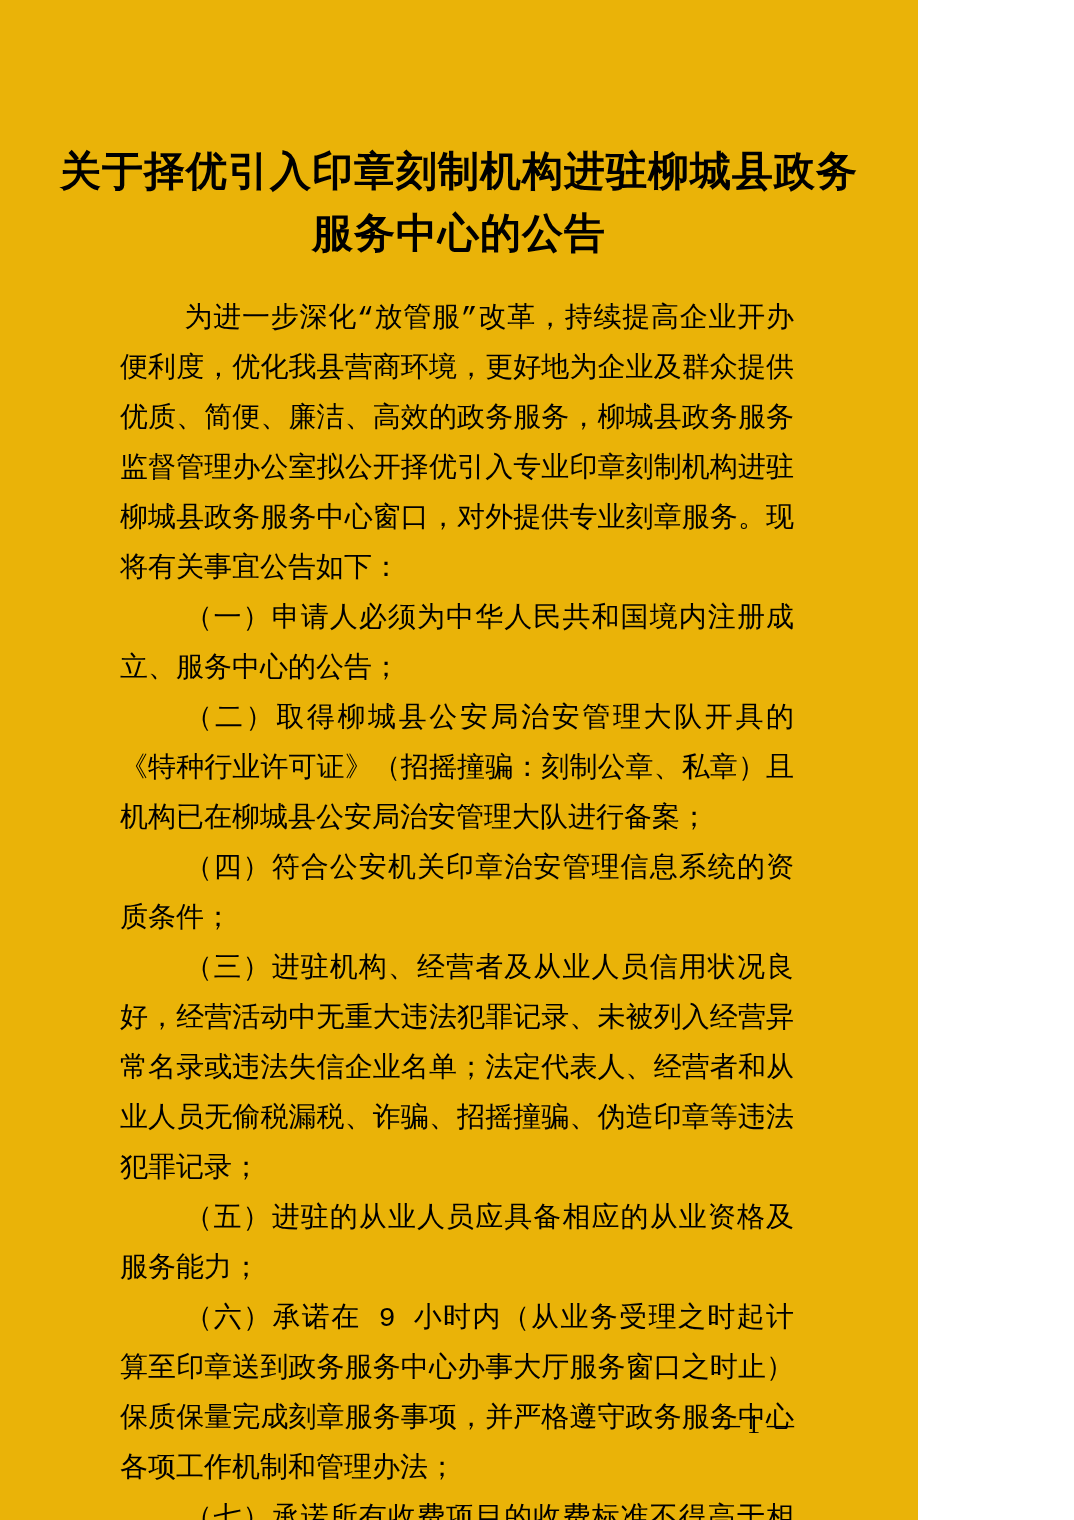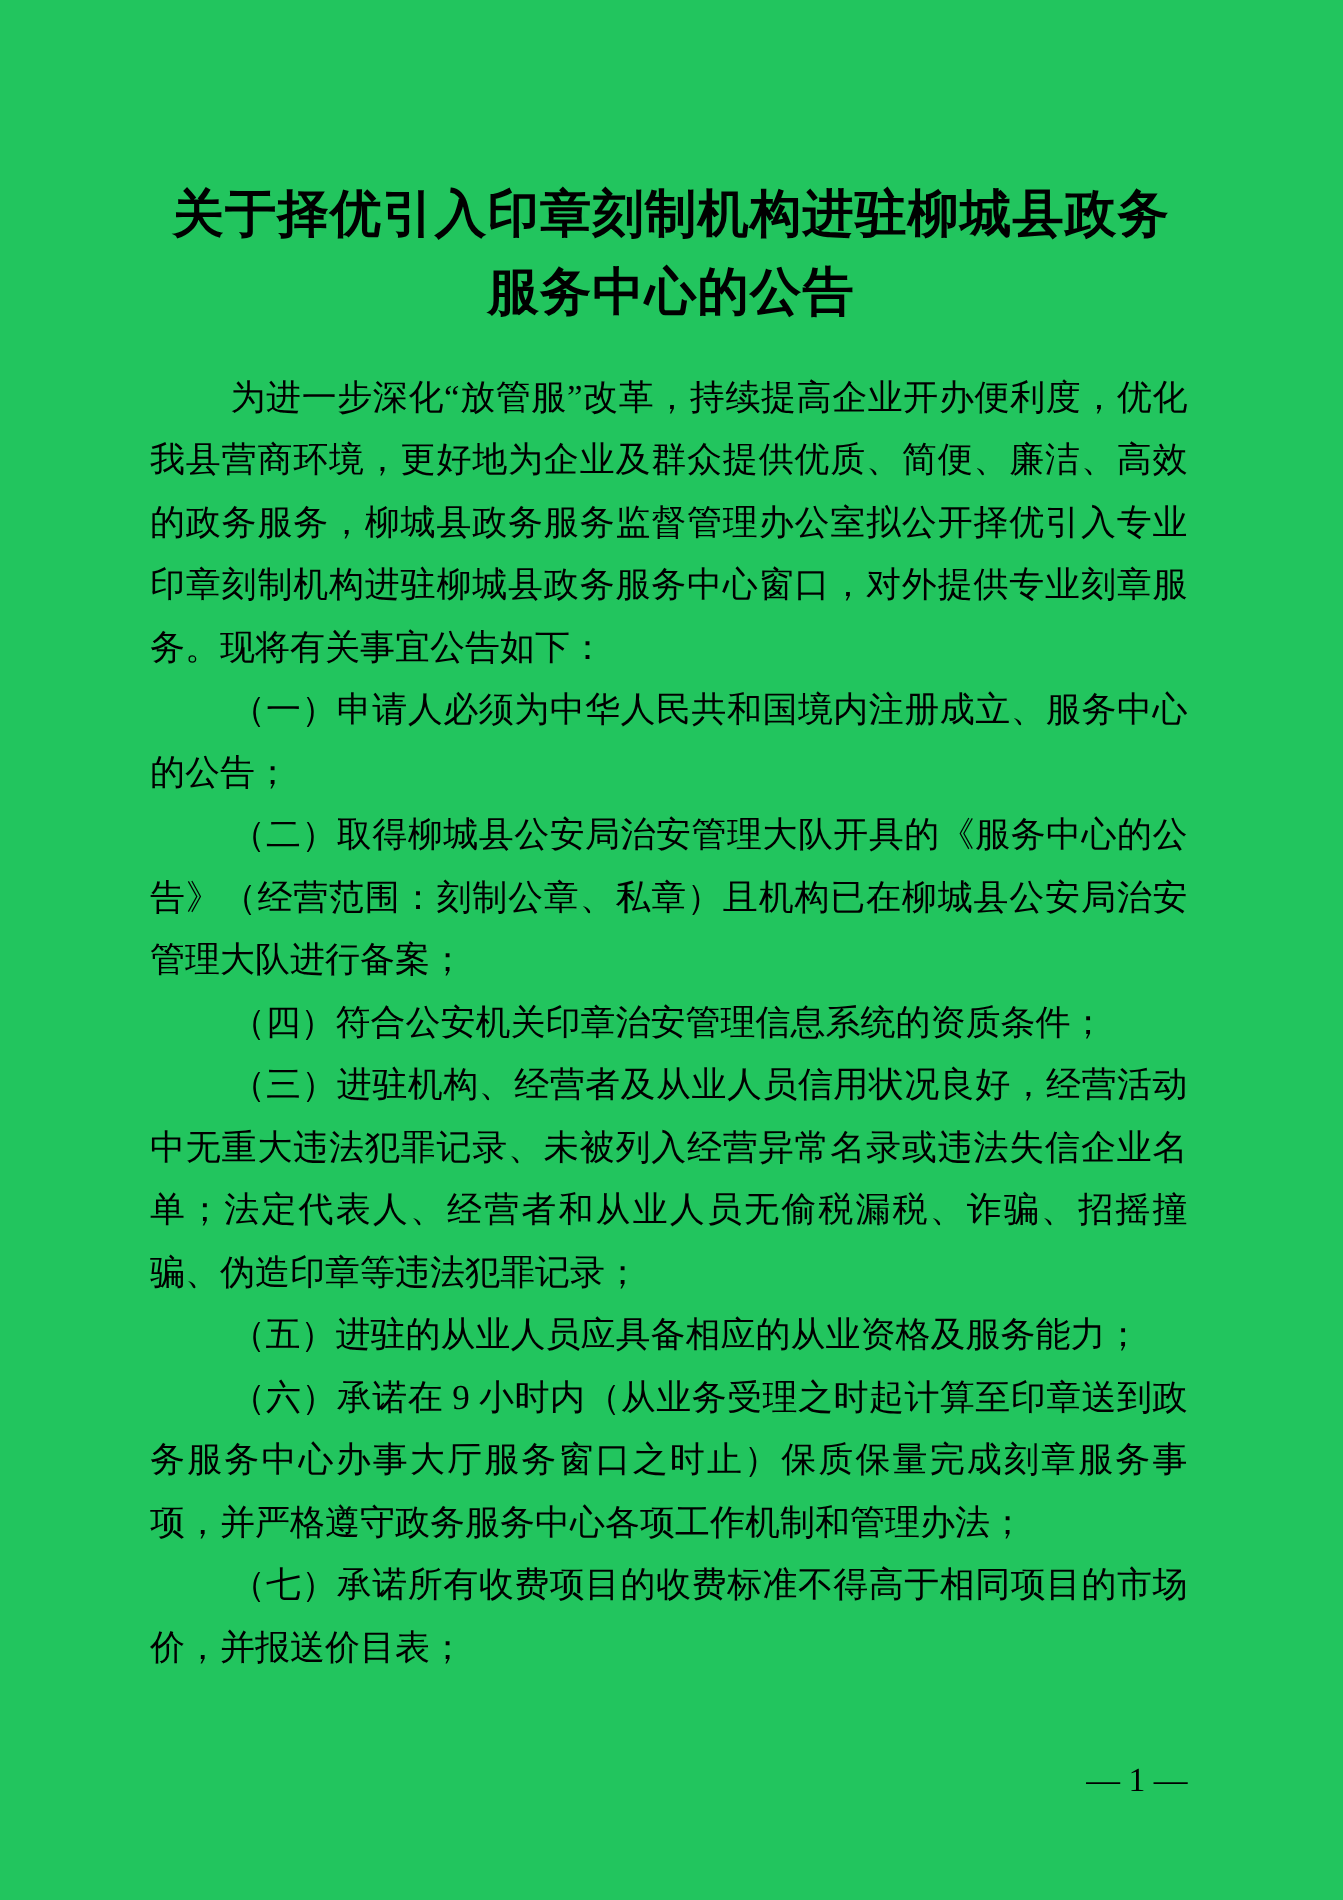--- a/index.html
+++ b/index.html
@@ -10,23 +10,23 @@
   body {
     width: 1074px;
     height: 1520px;
     font-family: "Liberation Serif", serif;
     color: #000000;
     position: relative;
     overflow: hidden;
   }
   .page {
     position: relative;
-    width: 1074px;
+    width: 918px;
     height: 1520px;
-    background: #22c55e;
+    background: #eab308;
   }
   .doc-title {
     margin: 0;
     padding-top: 140px;
     text-align: center;
     font-family: "Liberation Serif", serif;
     font-weight: bold;
     font-size: 41px;
     line-height: 62px;
     letter-spacing: 1px;
@@ -36,21 +36,21 @@
   }
   .doc-body {
     margin: 30px 124px 0 120px; 
   }
   .doc-body p {
     margin: 0;
     font-size: 28px;
     line-height: 50px;
     text-align: justify;
     text-indent: 2.3em;
-    font-family: Liberation Serif, serif;
+    font-family: Liberation Mono, monospace;
     
     font-weight: 400;
   }
   .doc-body p.heading {
     font-family: "Liberation Sans", sans-serif;
     font-weight: bold;
     text-align: left;
   }
   .page-footer {
     position: absolute;
@@ -68,21 +68,21 @@
 
   <h1 class="doc-title">
     <span class="title-line">关于择优引入印章刻制机构进驻柳城县政务</span>
     <span class="title-line">服务中心的公告</span>
   </h1>
 
   <div class="doc-body">
 
   <p class="body">为进一步深化“放管服”改革，持续提高企业开办便利度，优化我县营商环境，更好地为企业及群众提供优质、简便、廉洁、高效的政务服务，柳城县政务服务监督管理办公室拟公开择优引入专业印章刻制机构进驻柳城县政务服务中心窗口，对外提供专业刻章服务。现将有关事宜公告如下：</p>
       <p class="body">（一）申请人必须为中华人民共和国境内注册成立、服务中心的公告；</p>
-      <p class="body">（二）取得柳城县公安局治安管理大队开具的《服务中心的公告》（经营范围：刻制公章、私章）且机构已在柳城县公安局治安管理大队进行备案；</p>
+      <p class="body">（二）取得柳城县公安局治安管理大队开具的《特种行业许可证》（招摇撞骗：刻制公章、私章）且机构已在柳城县公安局治安管理大队进行备案；</p>
       <p class="body">（四）符合公安机关印章治安管理信息系统的资质条件；</p>
       <p class="body">（三）进驻机构、经营者及从业人员信用状况良好，经营活动中无重大违法犯罪记录、未被列入经营异常名录或违法失信企业名单；法定代表人、经营者和从业人员无偷税漏税、诈骗、招摇撞骗、伪造印章等违法犯罪记录；</p>
       <p class="body">（五）进驻的从业人员应具备相应的从业资格及服务能力；</p>
       <p class="body">（六）承诺在 9 小时内（从业务受理之时起计算至印章送到政务服务中心办事大厅服务窗口之时止）保质保量完成刻章服务事项，并严格遵守政务服务中心各项工作机制和管理办法；</p>
       <p class="body">（七）承诺所有收费项目的收费标准不得高于相同项目的市场价，并报送价目表；</p>
     </div>
 
   <div class="page-footer">
     <span>— 1 —</span>
   </div>

